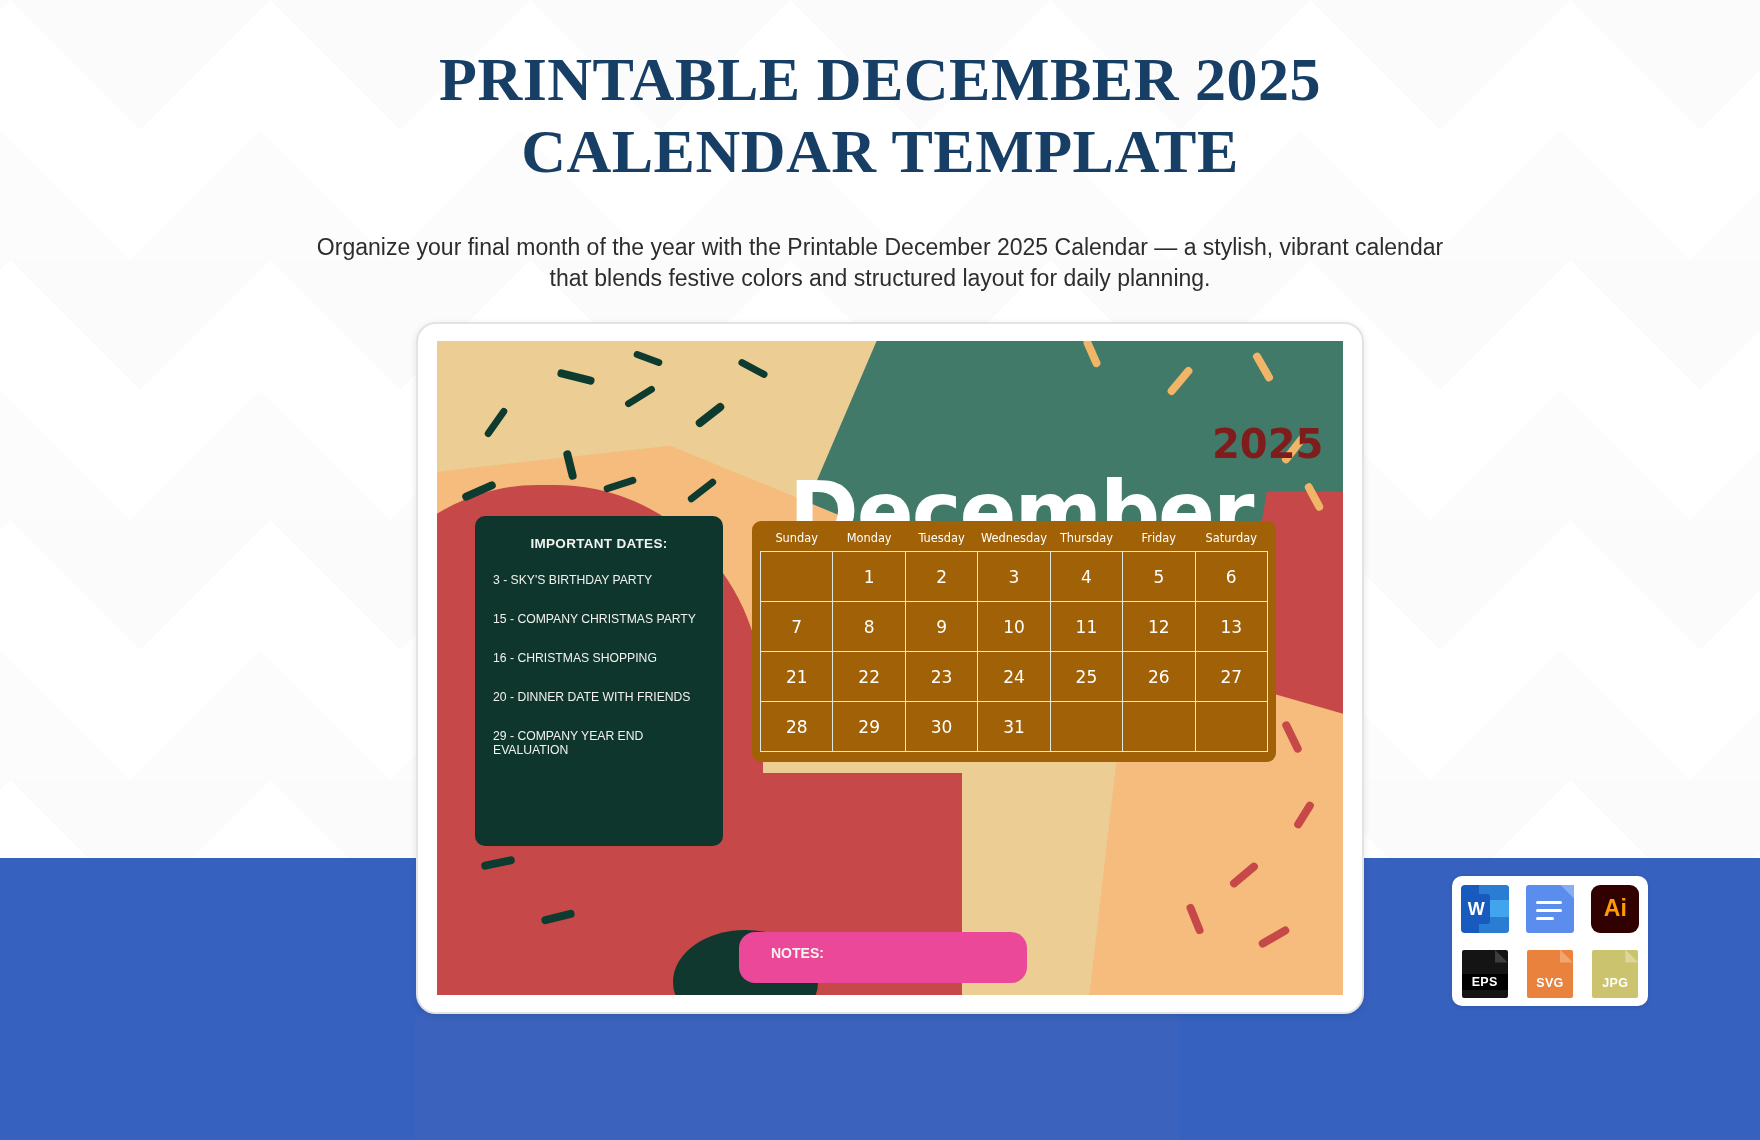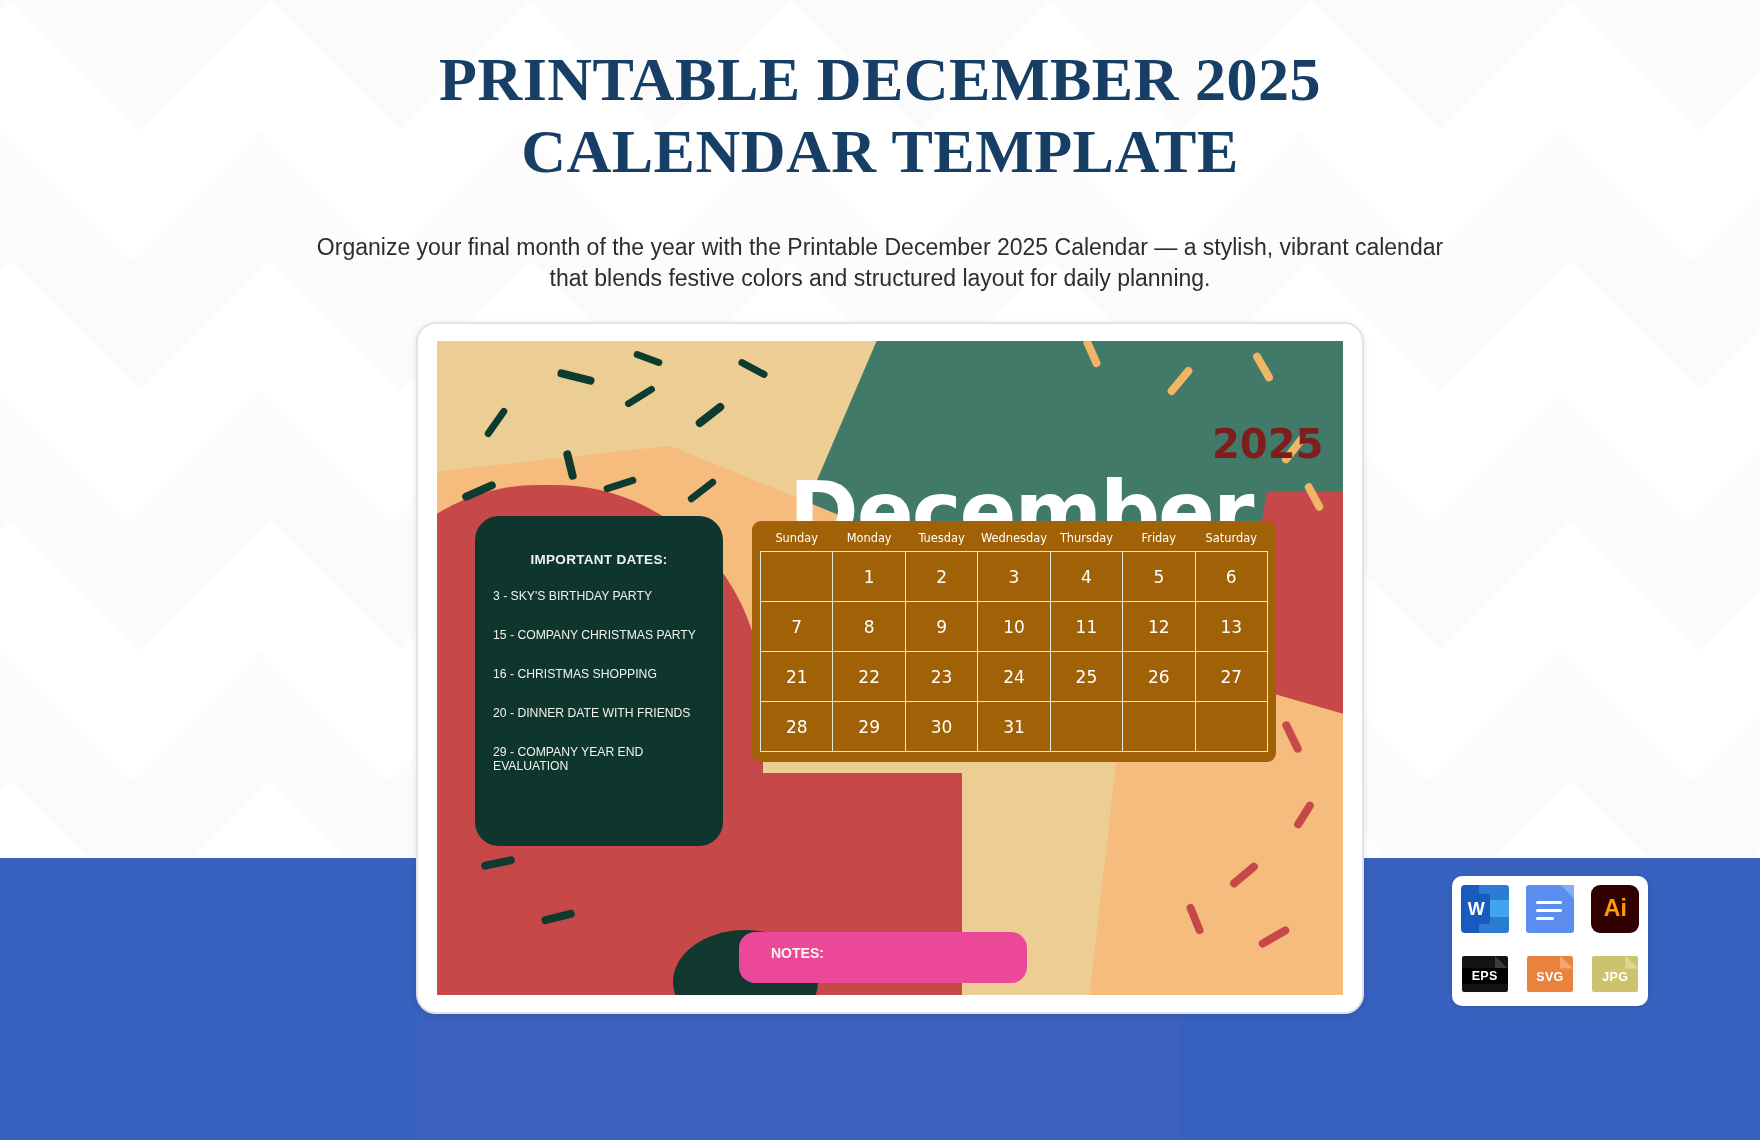--- a/index.html
+++ b/index.html
@@ -134,22 +134,22 @@
     position: absolute; left: 775px; top: 80px;
     font-size: 40px; font-weight: 800; color: #7f1d1d;
     font-family: "DejaVu Sans", sans-serif;
   }
 
   
   .dates-card {
     position: absolute; left: 38px; top: 175px;
     width: 248px; height: 330px;
     background: #0e362c;
-    border-radius: 24px;
-    padding: 36px 14px;
+    border-radius: 10px;
+    padding: 20px 14px;
     color: #f2f2ef;
   }
   .dates-title {
     text-align: center;
     font-size: 13.5px; font-weight: bold; letter-spacing: .3px;
     margin-bottom: 22px;
   }
   .dates-list { list-style: none; }
   .dates-list li {
     font-size: 12.2px;
@@ -223,21 +223,21 @@
   .fmt-gdoc { background:#5b8def; border-radius:3px; }
   .fmt-gdoc .corner { position:absolute; right:0; top:0; width:14px; height:14px; background:#86aef5; clip-path: polygon(0 0,100% 100%,100% 0); }
   .fmt-gdoc .ln { position:absolute; left:10px; height:3px; background:#fff; border-radius:2px; }
 
   .fmt-ai { background:#310000; border-radius:9px; position:relative; }
   .fmt-ai span {
     position:absolute; inset:0; display:flex; align-items:center; justify-content:center;
     color:#ff9a00; font-size:23px; font-weight:bold; font-family:"Liberation Sans", sans-serif;
   }
 
-  .fmt-file { position:relative; width:46px; height:36px; }
+  .fmt-file { position:relative; width:46px; height:48px; }
   .fmt-file .body { position:absolute; inset:0; border-radius:2px; }
   .fmt-file .fold { position:absolute; right:0; top:0; width:13px; height:13px; }
   .fmt-file .lbl {
     position:absolute; left:0; right:0; bottom:8px; text-align:center;
     font-size:12.5px; font-weight:bold; color:#fff;
     font-family:"Liberation Sans", sans-serif; letter-spacing:.3px;
   }
   .eps .body { background:#141414; } .eps .fold { background:#3d3d3d; clip-path:polygon(0 0,100% 100%,0 100%);}
   .eps .lbl  { color:#fff; background:#000; padding:1px 0; }
   .svg .body { background:#e8823c; } .svg .fold { background:#f2a66d; clip-path:polygon(0 0,100% 100%,0 100%);}

